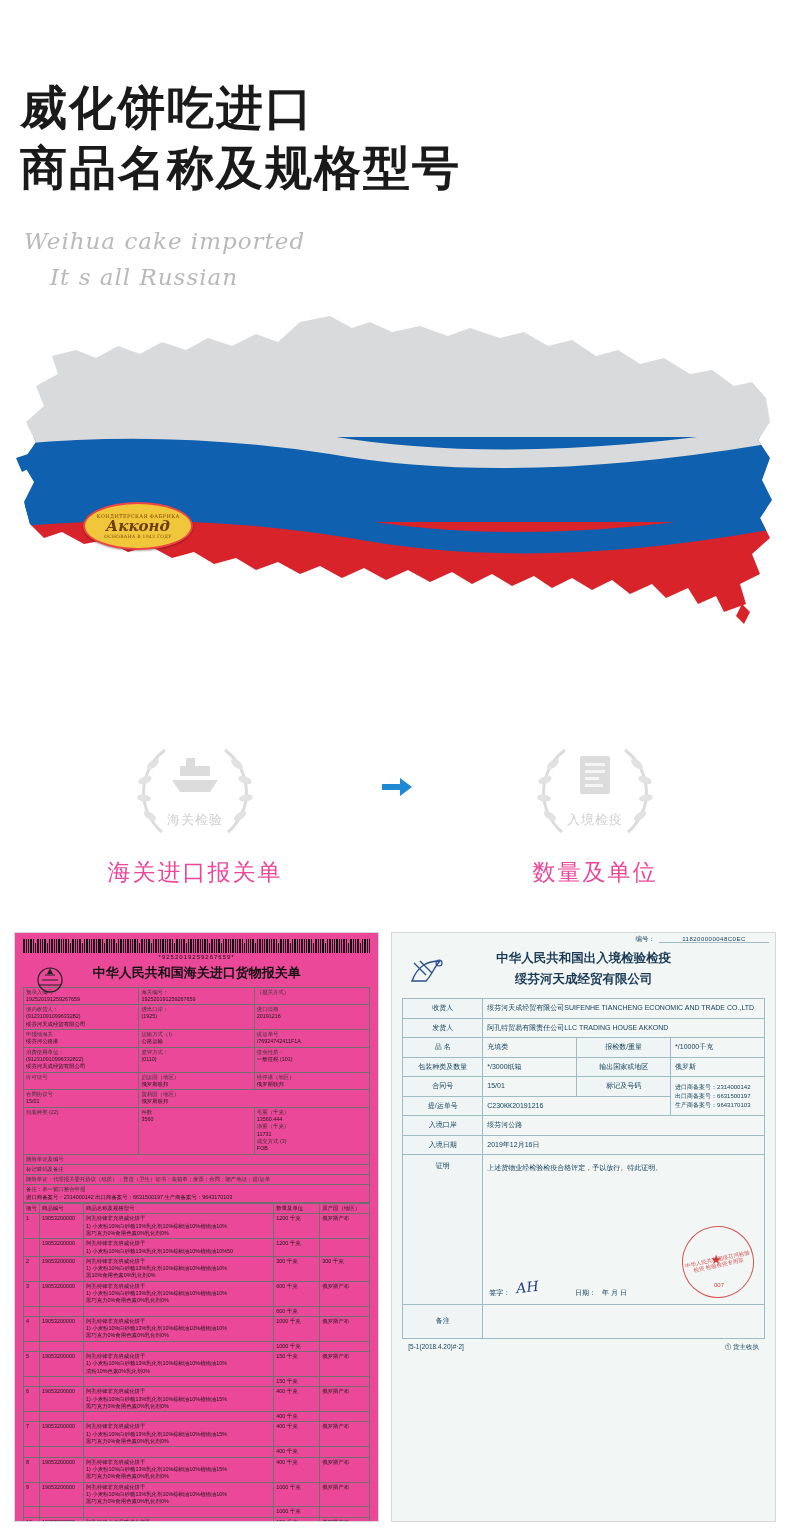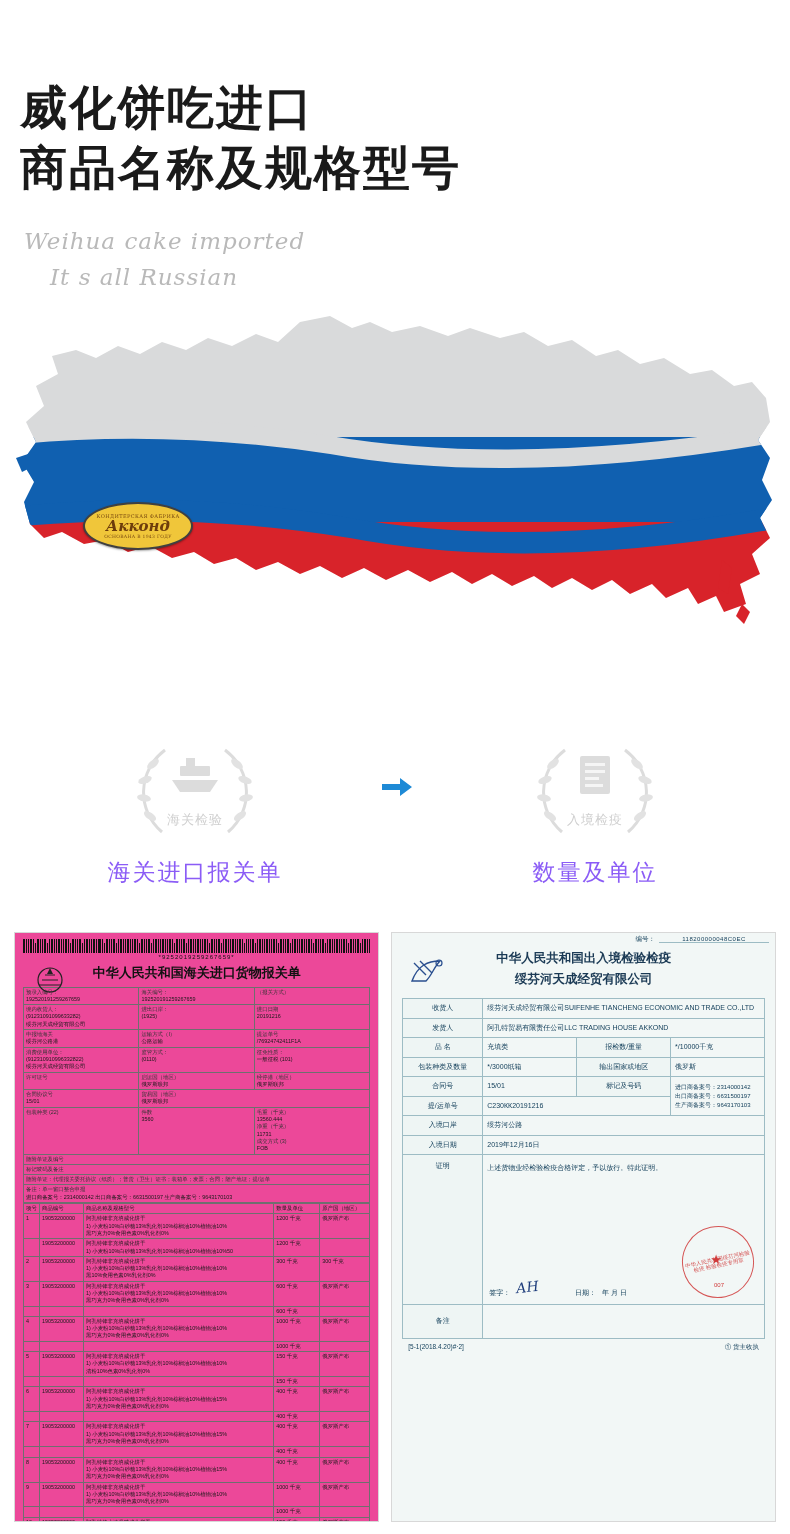--- a/index.html
+++ b/index.html
@@ -46,21 +46,21 @@
   .map-area svg { display: block; }
 
   .brand-badge {
     position: absolute;
     left: 83px;
     top: 190px;
     width: 110px;
     height: 48px;
     border-radius: 50%;
     background: #f0c63a;
-    border: 2px solid #404040;
+    border: 2px solid #ef4444;
     display: flex;
     flex-direction: column;
     align-items: center;
     justify-content: center;
     box-shadow: 0 1px 2px rgba(0,0,0,.35);
   }
   .brand-badge .top {
     font-size: 5px;
     color: #7a4a10;
     letter-spacing: .4px;
@@ -105,21 +105,21 @@
     position: absolute;
     left: 0; right: 0;
     bottom: 18px;
     font-size: 13px;
     color: #cfcfcf;
     letter-spacing: 1px;
   }
   .emblem .caption {
     margin-top: 10px;
     font-size: 23px;
-    color: #8b5cf6;
+    color: #ec4899;
     letter-spacing: 2px;
   }
   .arrow-mid {
     position: absolute;
     left: 382px;
     top: 46px;
     width: 30px;
     height: 18px;
   }
 

